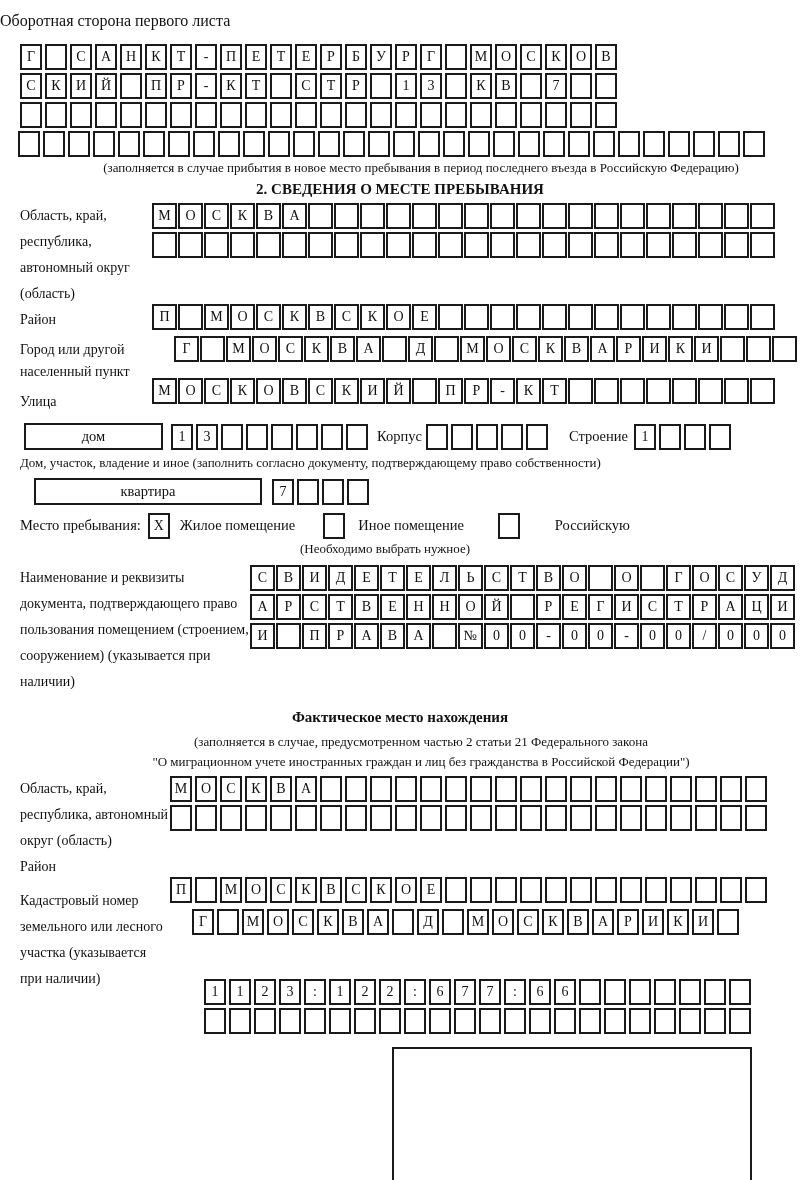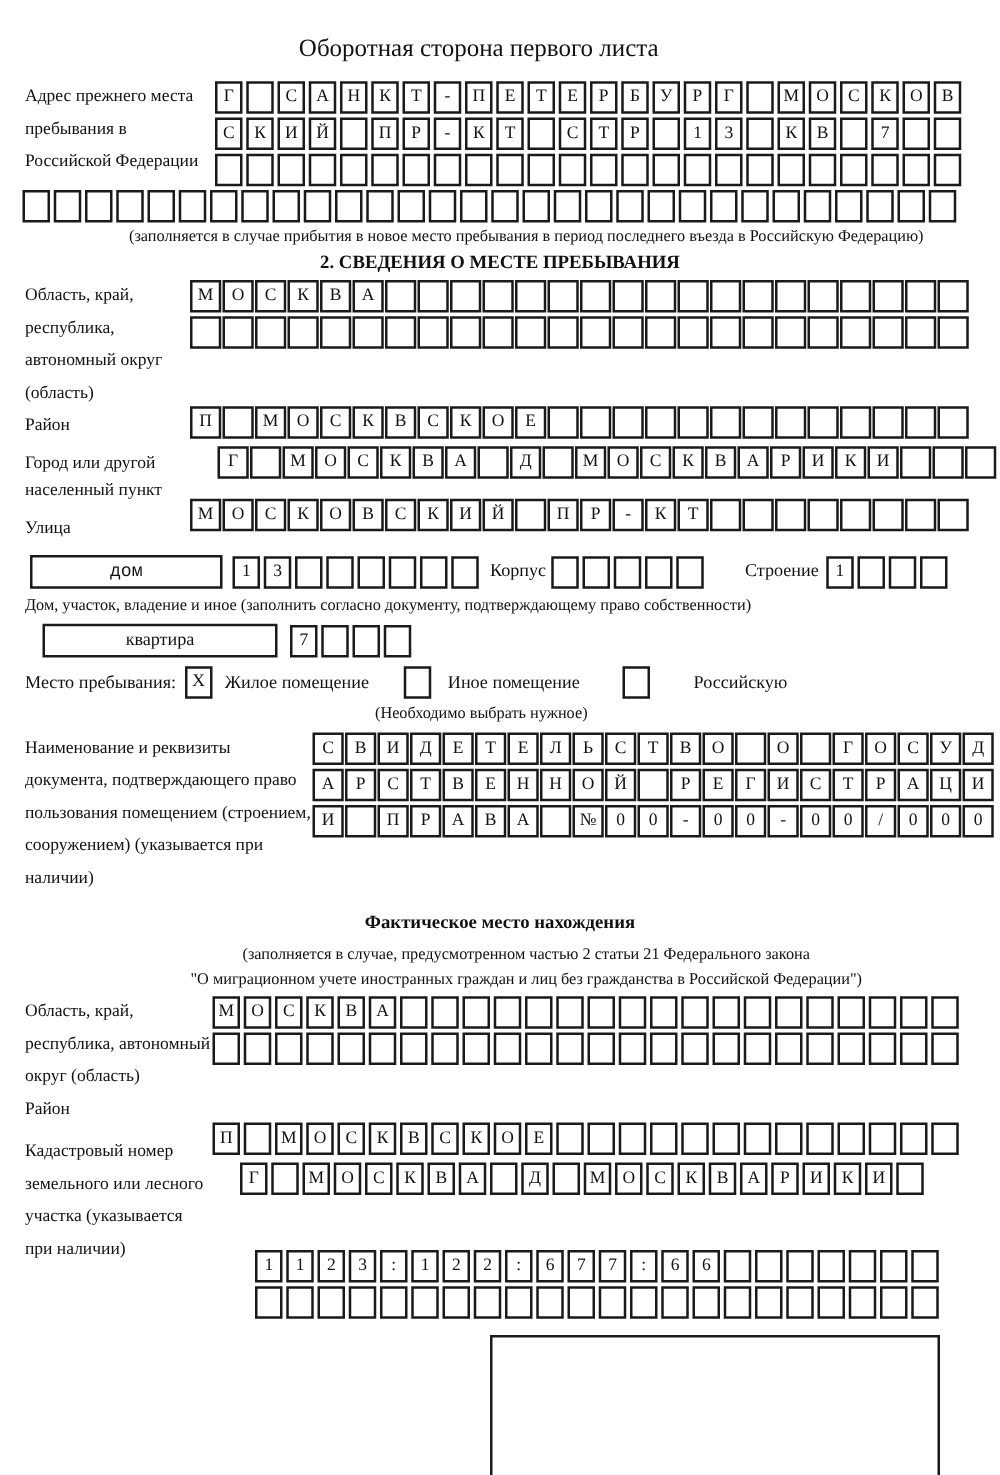--- a/index.html
+++ b/index.html
@@ -1,20 +1,20 @@
 <!DOCTYPE html>
 <html lang="ru"><head>
 <meta charset="utf-8">
 <style>
   * { margin:0; padding:0; box-sizing:border-box; }
   html,body { background:#ffffff; }
   body { font-family:"Liberation Serif","DejaVu Serif",serif; color:#111; }
   .page { position:relative; width:800px; height:1180px; background:#fff; overflow:hidden; }
 
-  .header-note { padding:28px 34px 0 0; text-align:center; font-size:20px; }
+  .header-note { padding:12px 34px 0 0; text-align:left; font-size:16px; }
 
   .flexrow { display:flex; align-items:flex-start; }
   .label { font-size:14px; color:#111; }
   .tall { line-height:26px; }
   .med  { line-height:22px; }
 
   .cellrow { display:flex; margin-bottom:3px; height:26px; }
   .cell {
     flex:none; display:inline-flex; align-items:center; justify-content:center;
     width:22px; height:26px; border:2px solid #1a1a1a; margin-right:3px;
@@ -42,21 +42,20 @@
   .opt-label { font-size:14.5px; line-height:27px; }
 </style>
 </head>
 <body>
 
 <div class="page">
 
   <div class="header-note">Оборотная сторона первого листа</div>
 
   <div class="flexrow" style="margin:14px 0 0 20px;">
-    <div class="label tall leftcol" style="width:152px;">Адрес прежнего места пребывания в Российской Федерации</div>
     <div class="rightcol">
       <div class="cellrow">
           <span class="cell">Г</span>
           <span class="cell"></span>
           <span class="cell">С</span>
           <span class="cell">А</span>
           <span class="cell">Н</span>
           <span class="cell">К</span>
           <span class="cell">Т</span>
           <span class="cell">-</span>
@@ -302,60 +301,60 @@
           <span class="cell"></span>
           <span class="cell"></span>
           <span class="cell"></span>
           <span class="cell"></span>
           <span class="cell"></span>
         </div>
     </div>
   </div>
 
   <div class="flexrow" style="margin:8px 0 0 24px; align-items:center;">
-    <div class="fieldbox" style="width:154px;font-family:Liberation Mono, monospace;">дом</div>
+    <div class="fieldbox" style="width:139px;">дом</div>
     <div class="cellrow" style="margin:0 0 0 8px;">
         <span class="cell">1</span>
         <span class="cell">3</span>
         <span class="cell"></span>
         <span class="cell"></span>
         <span class="cell"></span>
         <span class="cell"></span>
         <span class="cell"></span>
         <span class="cell"></span>
       </div>
     <div class="inline-label" style="margin-left:6px;">Корпус</div>
     <div class="cellrow" style="margin:0 0 0 4px;">
         <span class="cell"></span>
         <span class="cell"></span>
         <span class="cell"></span>
         <span class="cell"></span>
         <span class="cell"></span>
       </div>
-    <div class="inline-label" style="margin-left:30px;text-align:center;">Строение</div>
+    <div class="inline-label" style="margin-left:18px;text-align:center;">Строение</div>
     <div class="cellrow" style="margin:0 0 0 6px;">
         <span class="cell">1</span>
         <span class="cell"></span>
         <span class="cell"></span>
         <span class="cell"></span>
       </div>
   </div>
   <div class="note" style="margin:5px 0 0 20px;">Дом, участок, владение и иное (заполнить согласно документу, подтверждающему право собственности)</div>
 
   <div class="flexrow" style="margin:7px 0 0 34px; align-items:center;">
-    <div class="fieldbox" style="width:188px;">квартира</div>
+    <div class="fieldbox" style="width:228px;">квартира</div>
     <div class="cellrow" style="margin:0 0 0 10px;">
         <span class="cell">7</span>
         <span class="cell"></span>
         <span class="cell"></span>
         <span class="cell"></span>
       </div>
   </div>
 
-  <div class="flexrow" style="margin:7px 0 0 20px; align-items:flex-start;">
+  <div class="flexrow" style="margin:7px 0 0 20px; align-items:flex-end;">
     <span class="opt-label">Место пребывания:</span>
     <span class="cell" style="margin-left:7px;">X</span>
     <span class="opt-label" style="margin-left:7px;">Жилое помещение</span>
     <span class="cell" style="margin-left:28px;"></span>
     <span class="opt-label" style="margin-left:10px;">Иное помещение</span>
     <span class="cell" style="margin-left:34px;"></span>
     <span class="opt-label" style="margin-left:32px;">Российскую</span>
   </div>
   <div class="note" style="margin:2px 0 0 300px;">(Необходимо выбрать нужное)</div>
 

